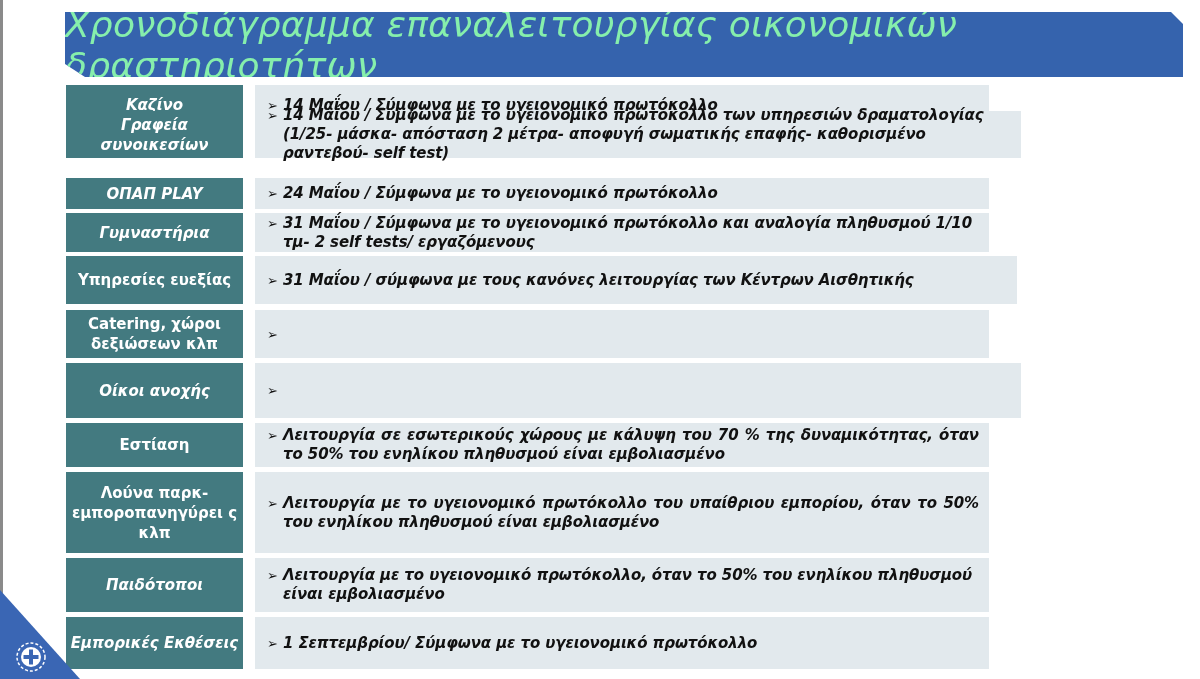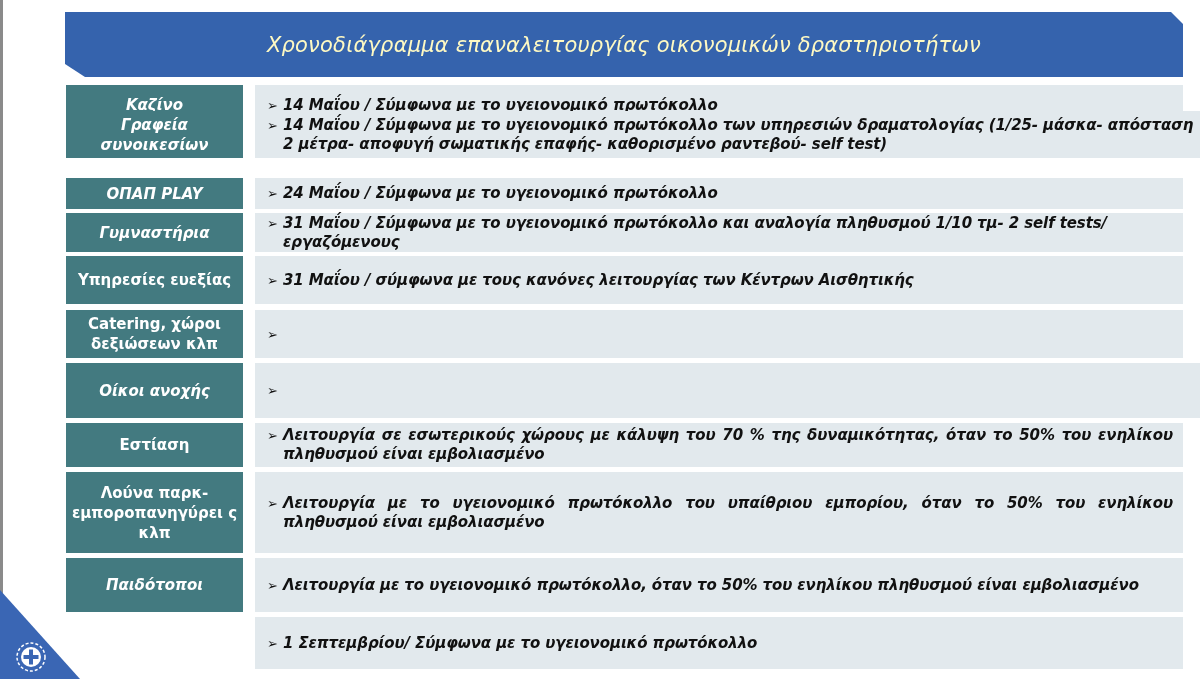--- a/index.html
+++ b/index.html
@@ -17,25 +17,25 @@
   .emblem {
     position: absolute; left: 15px; top: 641px; width: 32px; height: 32px;
   }
   .title-banner {
     position: absolute; left: 65px; top: 12px; width: 1118px; height: 65px;
     background: #3563ad;
     clip-path: polygon(0 0, 1106px 0, 100% 12px, 100% 100%, 20px 100%, 0 52px);
     display: flex; align-items: center; justify-content: center;
   }
   .title-text {
-    color: #fef9c3; font-style: italic; font-size: 21px; letter-spacing: 0.2px;
+    color: #86efac; font-style: italic; font-size: 36px; letter-spacing: 0.2px;
     font-family: "DejaVu Sans", sans-serif;
   }
   .row {
-    position: absolute; left: 66px; width: 1117px;
+    position: absolute; left: 66px; width: 923px;
   }
   .cat {
     position: absolute; left: 0; top: 0; bottom: 0; width: 177px;
     background: #437a80;
     display: flex; align-items: center; justify-content: center; text-align: center;
     color: #ffffff; font-size: 15px; line-height: 20px; font-weight: bold;
     padding: 0 4px; box-sizing: border-box;
   }
   .cat.italic { font-style: italic; }
   .desc {
@@ -94,21 +94,21 @@
 <div class="row" style="top:213px;height:39px;border-radius:13px;">
   <div class="cat italic">Γυμναστήρια</div>
   <div class="desc">
     <div class="desc-inner">
       <span class="bullet">➢</span>
       <span class="desc-text">31 Μαΐου / Σύμφωνα με το υγειονομικό πρωτόκολλο και αναλογία πληθυσμού 1/10 τμ- 2 self tests/ εργαζόμενους</span>
     </div>
   </div>
 </div>
 
-<div class="row" style="top:256px;height:48px;">
+<div class="row" style="top:256px;height:48px;padding-left:28px;">
   <div class="cat">Υπηρεσίες ευεξίας</div>
   <div class="desc">
     <div class="desc-inner">
       <span class="bullet">➢</span>
       <span class="desc-text">31 Μαΐου / σύμφωνα με τους κανόνες  λειτουργίας των Κέντρων Αισθητικής</span>
     </div>
   </div>
 </div>
 
 <div class="row" style="top:310px;height:48px;">
@@ -153,20 +153,21 @@
   <div class="cat italic">Παιδότοποι</div>
   <div class="desc">
     <div class="desc-inner">
       <span class="bullet">➢</span>
       <span class="desc-text">Λειτουργία  με το υγειονομικό πρωτόκολλο, όταν το 50% του ενηλίκου πληθυσμού  είναι εμβολιασμένο</span>
     </div>
   </div>
 </div>
 
 <div class="row" style="top:617px;height:52px;">
+  <div class="cat italic">Εμπορικές Εκθέσεις</div>
   <div class="desc">
     <div class="desc-inner">
       <span class="bullet">➢</span>
       <span class="desc-text">1 Σεπτεμβρίου/ Σύμφωνα με το υγειονομικό πρωτόκολλο</span>
     </div>
   </div>
 </div>
 
 <div class="corner-tri"></div>
 <svg class="emblem" viewBox="0 0 32 32">

